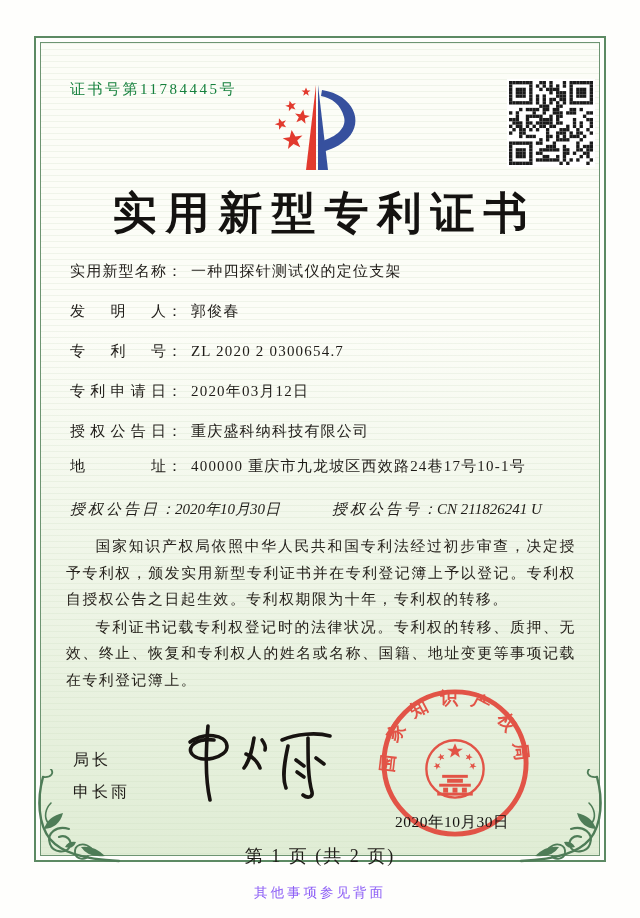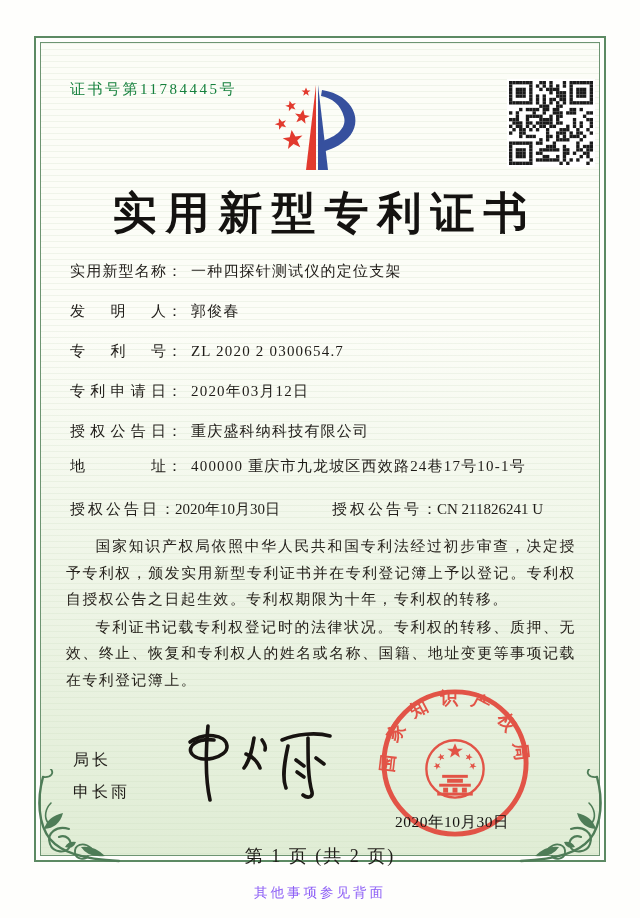--- a/index.html
+++ b/index.html
@@ -37,21 +37,21 @@
     position:absolute; left:0; top:184px; width:100%; text-align:center;
     font-size:44px; font-weight:bold; letter-spacing:9px; text-indent:9px;
     color:#141210; z-index:4;
   }
 
   .field { position:absolute; left:70px; font-size:15px; letter-spacing:1px; z-index:4; white-space:nowrap; }
   .flabel { display:inline-block; width:97px; text-align:justify; text-align-last:justify; vertical-align:top; }
   .fcolon { display:inline-block; margin-right:8px; }
   .fvalue { letter-spacing:1.2px; }
 
-  .grant-row { position:absolute; left:70px; top:500px; width:505px; font-size:15px; z-index:4; white-space:nowrap; }
+  .grant-row { position:absolute; left:70px; top:500px; width:505px; font-size:15px; z-index:4; white-space:nowrap;font-style:italic; }
   .grant-no { position:absolute; left:262px; top:0; }
   .glabel { letter-spacing:3px; }
 
   .paras { position:absolute; left:66px; top:533px; width:510px; z-index:4; }
   .paras p {
     font-size:14.8px; line-height:26.5px; letter-spacing:1.6px;
     text-align:justify; text-indent:2em; color:#26221c; margin-bottom:1px;
   }
 
   .officer { position:absolute; left:73px; top:744px; font-size:16px; letter-spacing:3px; line-height:32px; z-index:4; }

